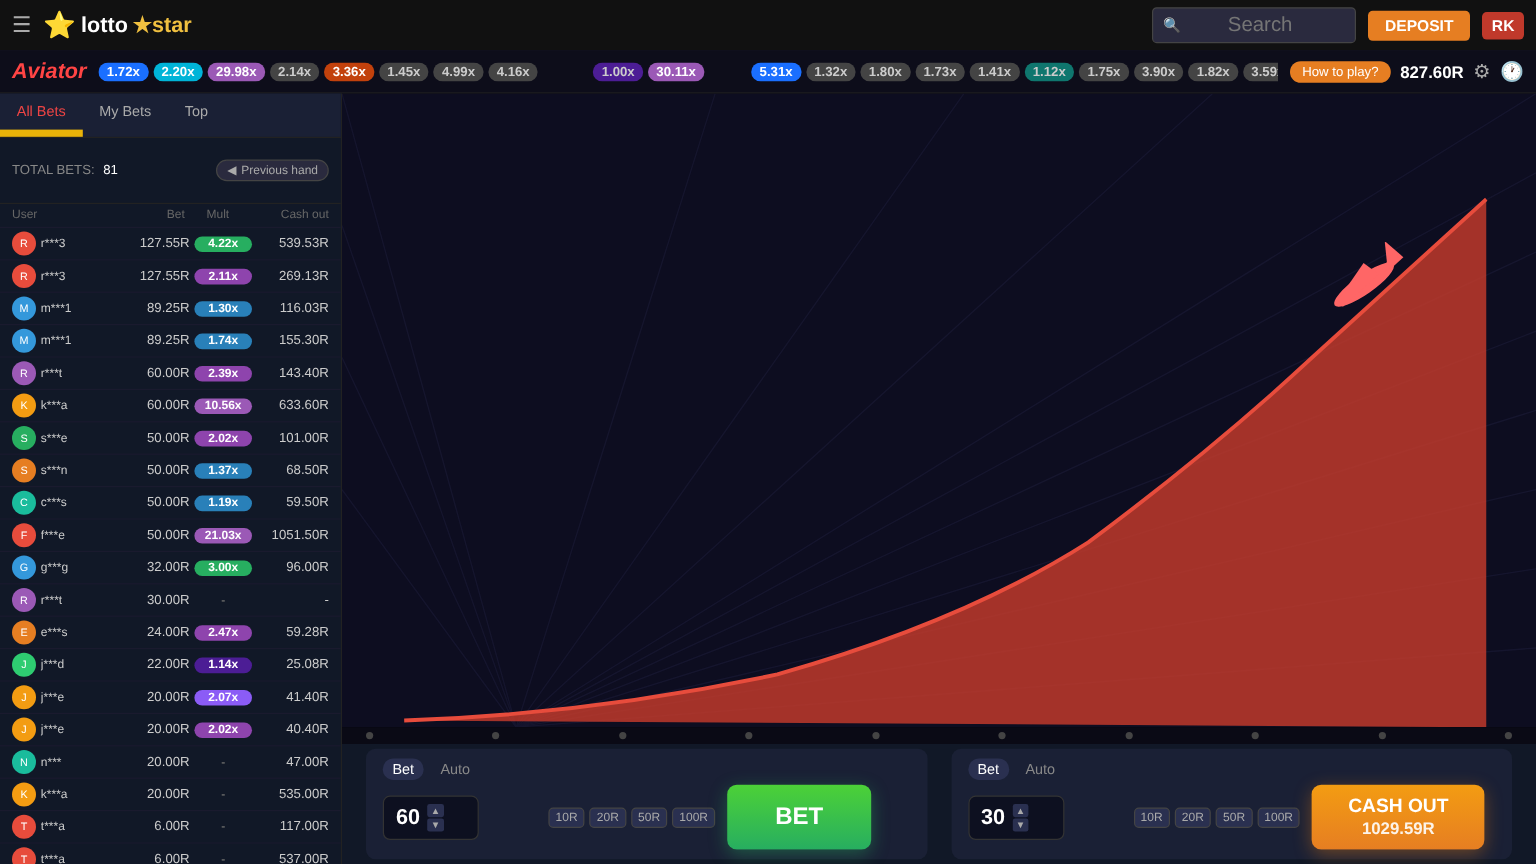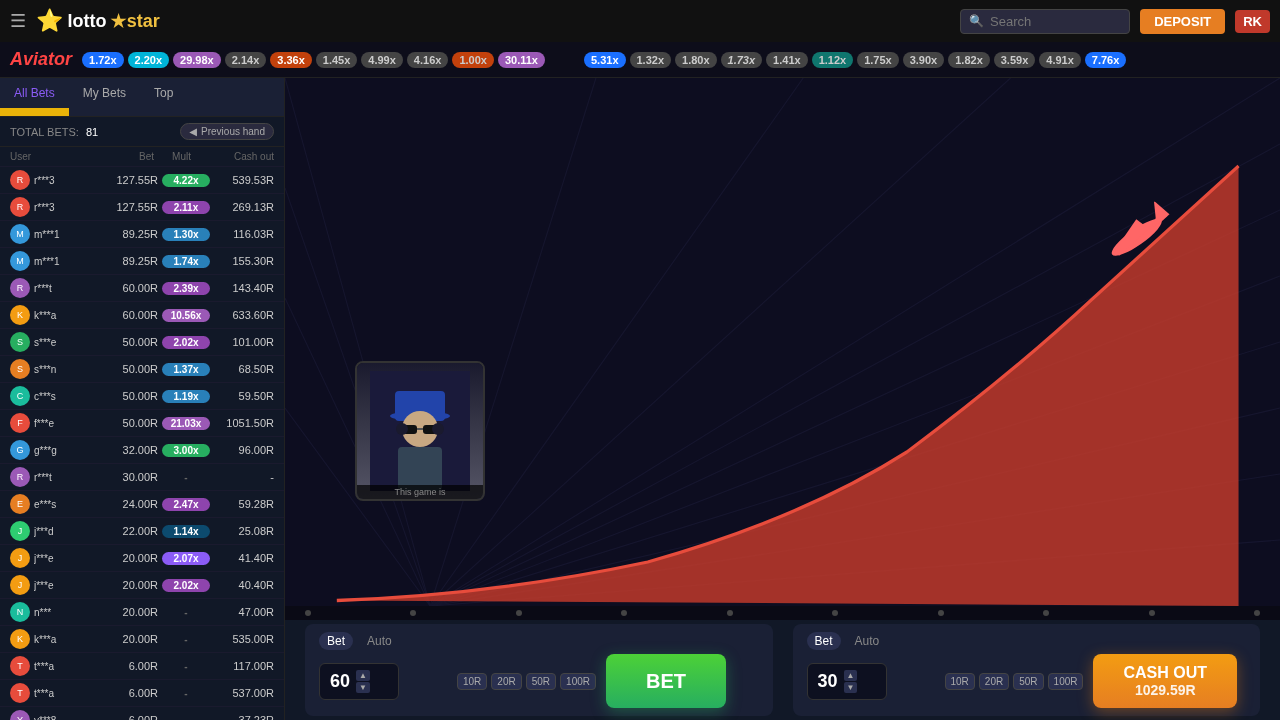--- a/index.html
+++ b/index.html
@@ -27,22 +27,23 @@
       align-items: center;
       padding: 4px 8px;
       gap: 6px;
       width: 170px;
     }
     .search-box input {
       background: transparent;
       border: none;
       outline: none;
       color: #aaa;
-      font-size: 13px;
+      font-size: 17px;
       width: 120px;
+      text-align: center;
     }
     .search-icon { color: #888; font-size: 12px; }
     .deposit-btn {
       background: #e67e22;
       color: #fff;
       border: none;
       border-radius: 4px;
       padding: 5px 14px;
       font-size: 13px;
       font-weight: bold;
@@ -107,25 +108,25 @@
       background: #1a2035;
       border-bottom: 1px solid #222;
     }
     .bets-tab {
       padding: 8px 14px;
       font-size: 12px;
       color: #aaa;
       cursor: pointer;
       border-bottom: 2px solid transparent;
     }
-    .bets-tab.active { color: #8b5cf6; border-bottom: 8px solid #eab308; }
+    .bets-tab.active { color: #ef4444; border-bottom: 6px solid #eab308; }
     .bets-header {
       display: flex;
       align-items: center;
-      padding: 6px 10px;
+      padding: 18px 10px;
       font-size: 11px;
       color: #888;
       border-bottom: 1px solid #222;
     }
     .bets-header .total { flex: 1; }
     .prev-hand-btn {
       background: #2a2a3e;
       border: 1px solid #444;
       border-radius: 10px;
       color: #aaa;
@@ -390,35 +391,41 @@
   <span class="aviator-logo">Aviator</span>
   <div class="multiplier-strip" id="mult-strip">
       <span class="mult-badge" style="background: rgb(26, 111, 255); color: rgb(255, 255, 255);">1.72x</span>
       <span class="mult-badge" style="background: rgb(0, 180, 216); color: rgb(255, 255, 255);">2.20x</span>
       <span class="mult-badge" style="background: rgb(155, 89, 182); color: rgb(255, 255, 255);">29.98x</span>
       <span class="mult-badge" style="background: rgb(68, 68, 68); color: rgb(204, 204, 204);">2.14x</span>
       <span class="mult-badge" style="background: #c2410c; color: rgb(255, 255, 255);">3.36x</span>
       <span class="mult-badge" style="background: rgb(68, 68, 68); color: rgb(204, 204, 204);">1.45x</span>
       <span class="mult-badge" style="background: rgb(68, 68, 68); color: rgb(204, 204, 204);">4.99x</span>
       <span class="mult-badge" style="background: rgb(68, 68, 68); color: rgb(204, 204, 204);">4.16x</span>
-      <span class="mult-badge" style="background: #c2410c; color: rgb(204, 204, 204);">1.00x</span>
+      <span class="mult-badge" style="background: #4c1d95; color: rgb(204, 204, 204); margin-left: 42px;">1.00x</span>
       <span class="mult-badge" style="background: rgb(155, 89, 182); color: rgb(255, 255, 255);">30.11x</span>
       <span class="mult-badge" style="background: rgb(26, 111, 255); color: rgb(255, 255, 255); margin-left: 35px;">5.31x</span>
       <span class="mult-badge" style="background: rgb(68, 68, 68); color: rgb(204, 204, 204);">1.32x</span>
       <span class="mult-badge" style="background: rgb(68, 68, 68); color: rgb(204, 204, 204);">1.80x</span>
-      <span class="mult-badge" style="background: rgb(68, 68, 68); color: rgb(204, 204, 204); font-style: italic;">1.73x</span>
+      <span class="mult-badge" style="background: rgb(68, 68, 68); color: rgb(204, 204, 204);">1.73x</span>
       <span class="mult-badge" style="background: rgb(68, 68, 68); color: rgb(204, 204, 204);">1.41x</span>
       <span class="mult-badge" style="background: #0f766e; color: rgb(204, 204, 204);">1.12x</span>
       <span class="mult-badge" style="background: rgb(68, 68, 68); color: rgb(204, 204, 204);">1.75x</span>
       <span class="mult-badge" style="background: rgb(68, 68, 68); color: rgb(204, 204, 204);">3.90x</span>
       <span class="mult-badge" style="background: rgb(68, 68, 68); color: rgb(204, 204, 204);">1.82x</span>
       <span class="mult-badge" style="background: rgb(68, 68, 68); color: rgb(204, 204, 204);">3.59x</span>
       <span class="mult-badge" style="background: rgb(68, 68, 68); color: rgb(204, 204, 204);">4.91x</span>
       <span class="mult-badge" style="background: rgb(26, 111, 255); color: rgb(255, 255, 255);">7.76x</span>
     </div>
+  <div class="game-bar-right">
+    <button class="how-to-btn">How to play?</button>
+    <span style="font-size:14px;font-weight:bold;">827.60R</span>
+    <span class="settings-icon">⚙</span>
+    <span class="settings-icon">🕐</span>
+  </div>
 </div>
 
 <div class="main-content">
 
   <div class="left-panel">
     <div class="bets-tabs" id="bets-tabs">
         <div class="bets-tab active">All Bets</div>
         <div class="bets-tab">My Bets</div>
         <div class="bets-tab">Top</div>
       </div>
@@ -526,21 +533,21 @@
           <div class="bet-avatar" style="background: rgb(230, 126, 34);">E</div>
           <div class="bet-user">e***s</div>
           <div class="bet-amount">24.00R</div>
           <div class="bet-mult-badge" style="background: rgb(142, 68, 173); color: rgb(255, 255, 255);">2.47x</div>
           <div class="bet-cashout">59.28R</div>
         </div>
         <div class="bet-row">
           <div class="bet-avatar" style="background: rgb(46, 204, 113);">J</div>
           <div class="bet-user">j***d</div>
           <div class="bet-amount">22.00R</div>
-          <div class="bet-mult-badge" style="background: #0c4a6e; color: rgb(255, 255, 255);">1.14x</div>
+          <div class="bet-mult-badge" style="background: #4c1d95; color: rgb(255, 255, 255);">1.14x</div>
           <div class="bet-cashout">25.08R</div>
         </div>
         <div class="bet-row">
           <div class="bet-avatar" style="background: rgb(243, 156, 18);">J</div>
           <div class="bet-user">j***e</div>
           <div class="bet-amount">20.00R</div>
           <div class="bet-mult-badge" style="background: #8b5cf6; color: rgb(255, 255, 255);">2.07x</div>
           <div class="bet-cashout">41.40R</div>
         </div>
         <div class="bet-row">
@@ -634,45 +641,20 @@
 
             <polygon points="20,28 55,15 60,30 20,35"></polygon>
 
             <polygon points="70,28 80,10 85,30 70,32"></polygon>
 
             <polygon points="65,28 80,22 82,30 65,31"></polygon>
           </g>
         </svg>
       </div>
 
-      <div class="webcam-overlay">
-        <div class="webcam-person">
-
-          <svg width="100" height="120" viewBox="0 0 100 120">
-
-            <rect width="100" height="120" fill="#1a1a3a"></rect>
-
-            <ellipse cx="50" cy="45" rx="30" ry="5" fill="#2244aa"></ellipse>
-            <rect x="25" y="20" width="50" height="30" rx="4" fill="#2244aa"></rect>
-
-            <circle cx="50" cy="58" r="18" fill="#c8a882"></circle>
-
-            <rect x="33" y="54" width="14" height="9" rx="3" fill="#111"></rect>
-            <rect x="53" y="54" width="14" height="9" rx="3" fill="#111"></rect>
-            <line x1="47" y1="58" x2="53" y2="58" stroke="#555" stroke-width="2"></line>
-
-            <rect x="28" y="76" width="44" height="44" rx="4" fill="#334455"></rect>
-
-            <circle cx="32" cy="58" r="6" fill="#1a1a2e"></circle>
-
-            <circle cx="68" cy="58" r="6" fill="#1a1a2e"></circle>
-          </svg>
-        </div>
-        <div class="game-label">This game is</div>
-      </div>
     </div>
 
     <div class="x-axis">
       <div class="x-dot"></div>
       <div class="x-dot"></div>
       <div class="x-dot"></div>
       <div class="x-dot"></div>
       <div class="x-dot"></div>
       <div class="x-dot"></div>
       <div class="x-dot"></div>

